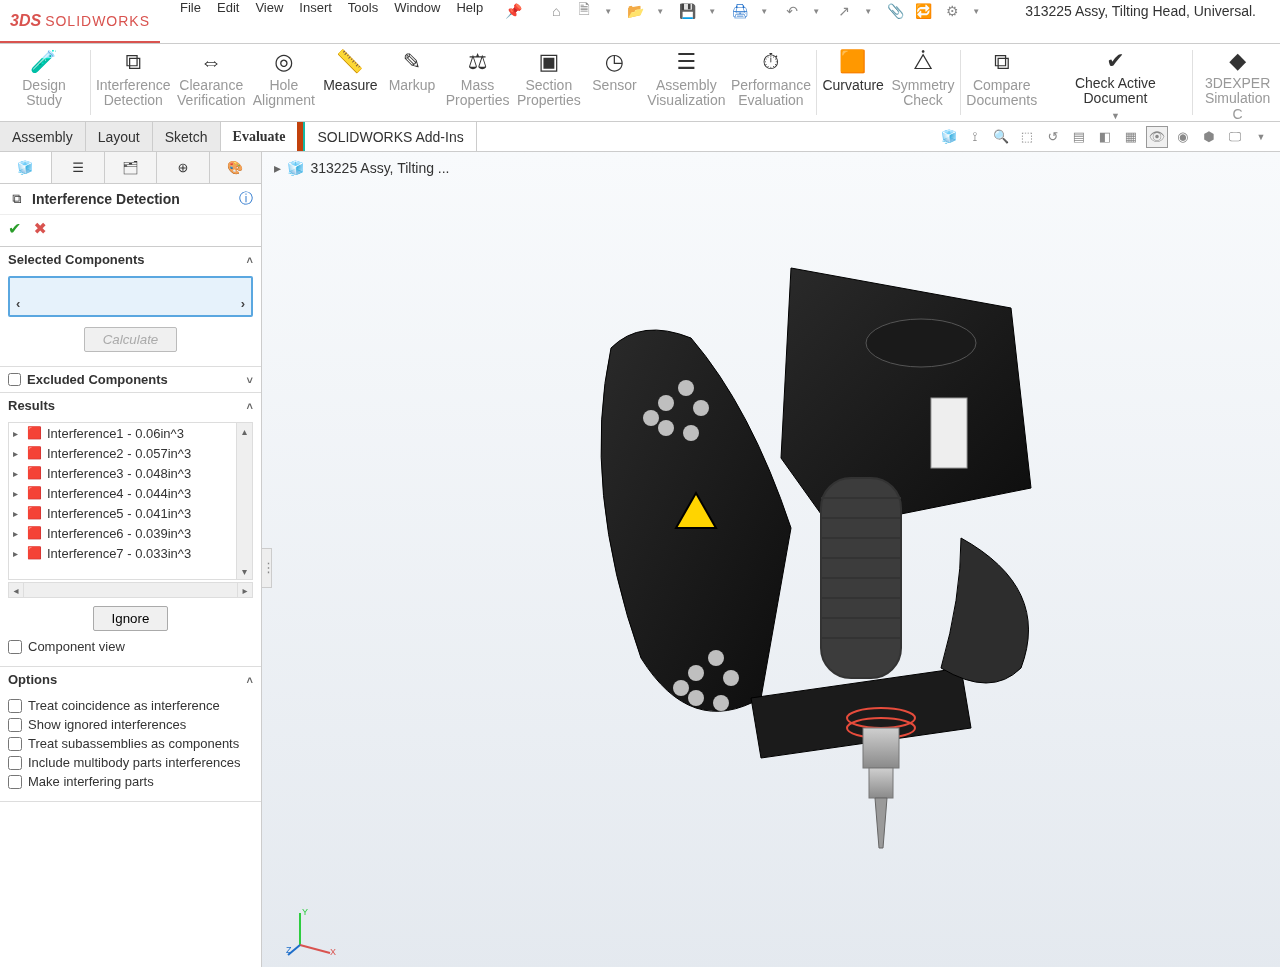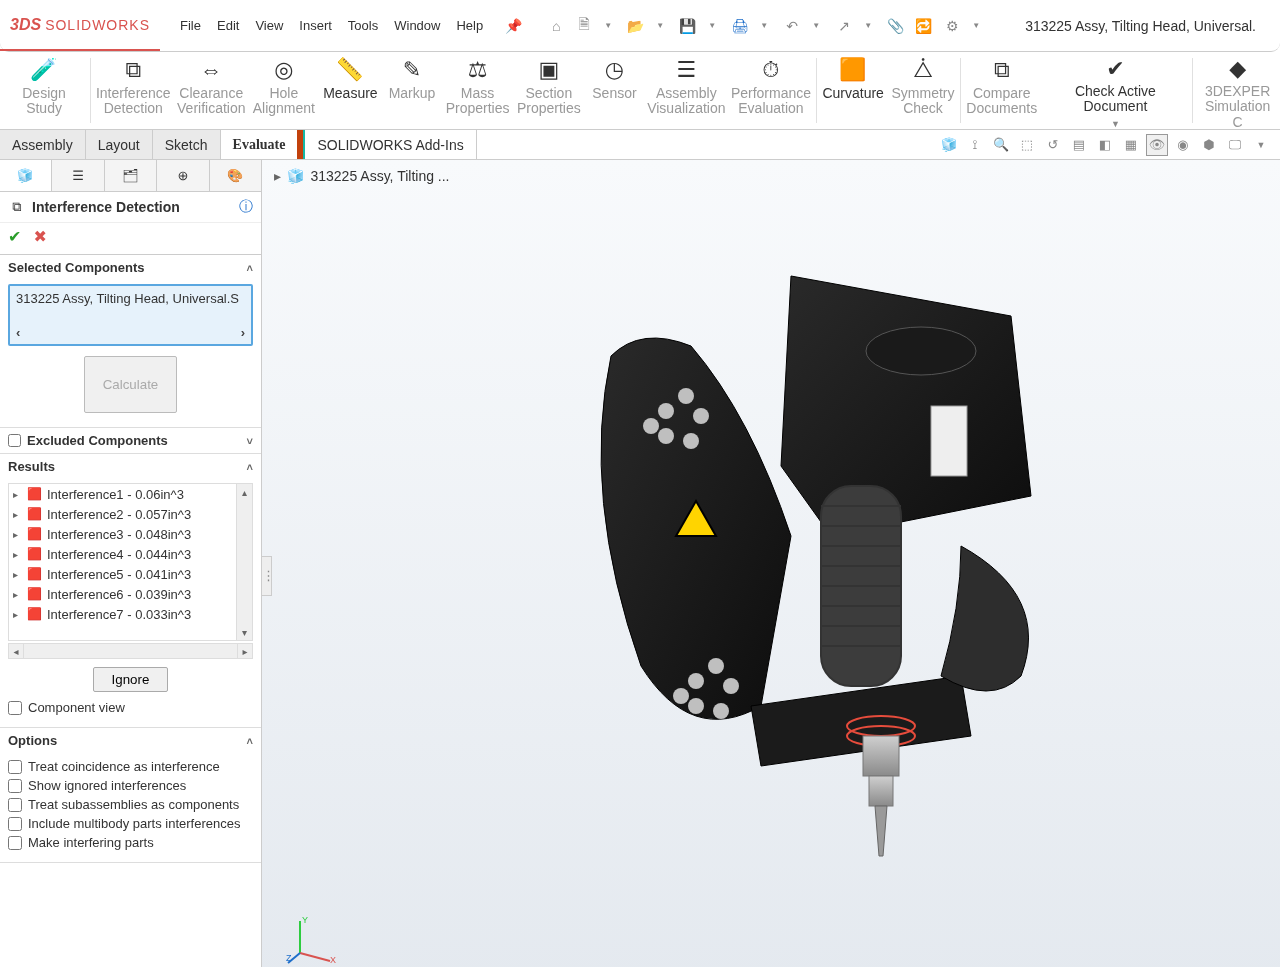--- a/index.html
+++ b/index.html
@@ -1,19 +1,19 @@
 <!DOCTYPE html>
 <html><head>
 <meta charset="utf-8">
 <style>
 * { box-sizing: border-box; margin: 0; padding: 0; font-family: "Segoe UI", Arial, sans-serif; }
 body { width: 1280px; height: 967px; background: #fff; overflow: hidden; font-size: 13px; color: #333; }
 
 
-.menubar { height: 52px; display: flex; align-items: center; border-bottom: 1px solid #ccc; background: #fff; border-radius: 9px; }
+.menubar { height: 44px; display: flex; align-items: flex-start; border-bottom: 1px solid #ccc; background: #fff; }
 .logo { display: flex; align-items: center; padding: 0 10px; height: 100%; border-bottom: 2px solid #d9534f; }
 .logo-3ds { color: #d9534f; font-weight: bold; font-style: italic; font-size: 16px; margin-right: 4px; }
 .logo-text { color: #d9534f; font-weight: normal; font-size: 14px; letter-spacing: 1px; }
 .menu-items { display: flex; gap: 16px; margin-left: 20px; }
 .menu-item { cursor: pointer; color: #333; font-size: 13px; }
 .menu-right { display: flex; gap: 6px; margin-left: 20px; align-items: center; flex: 1; }
 .qicon { width: 22px; height: 22px; display: flex; align-items: center; justify-content: center; color: #888; cursor: pointer; font-size: 14px; }
 .qicon.blue { color: #1e6eca; }
 .qicon.small-tri { font-size: 8px; color: #888; margin-left: -4px; }
 .doc-title { margin-left: auto; padding-right: 24px; font-size: 14px; color: #333; white-space: nowrap; }
@@ -53,21 +53,21 @@
 
 .section { border-bottom: 1px solid #ddd; }
 .section-head { padding: 5px 8px; font-weight: 600; font-size: 13px; display: flex; align-items: center; justify-content: space-between; cursor: pointer; }
 .section-head .chev { color: #666; font-size: 11px; }
 .section-body { padding: 4px 8px 10px; }
 
 .sel-box { border: 2px solid #5aa7e0; background: #e6f2fb; border-radius: 2px; padding: 2px; }
 .sel-row { padding: 3px 4px; font-size: 13px; overflow: hidden; white-space: nowrap; text-overflow: clip; }
 .sel-nav { display: flex; justify-content: space-between; padding: 2px 4px; }
 .sel-nav span { cursor: pointer; color: #444; font-size: 13px; font-weight: bold; }
-.calc-btn { display: block; margin: 10px auto 4px; padding: 20px 18px; background: #f0f0f0; border: 1px solid #bbb; border-radius: 2px; color: #aaa; cursor: default; }
+.calc-btn { display: block; margin: 10px auto 4px; padding: 4px 18px; background: #f0f0f0; border: 1px solid #bbb; border-radius: 2px; color: #aaa; cursor: default; font-style: italic; }
 
 .check-row { display: flex; align-items: center; gap: 6px; padding: 2px 0; font-size: 13px; }
 .check-row input[type=checkbox] { width: 14px; height: 14px; }
 
 .results-list { border: 1px solid #ddd; height: 158px; overflow: hidden; position: relative; display: flex; }
 .results-items { flex: 1; overflow: hidden; }
 .result-item { display: flex; align-items: center; gap: 4px; padding: 2px 4px; font-size: 13px; white-space: nowrap; }
 .result-item .tree-caret { color: #666; font-size: 10px; width: 10px; }
 .result-item .ri-icon { width: 16px; height: 16px; display: inline-flex; align-items: center; justify-content: center; font-size: 12px; }
 .results-vscroll { width: 16px; background: #efefef; border-left: 1px solid #ddd; display: flex; flex-direction: column; }
@@ -243,21 +243,20 @@
       <span class="pm-cancel">✖</span>
     </div>
 
     <div class="section">
       <div class="section-head">
         <span>Selected Components</span>
           <span class="chev">˄</span>
       </div>
       <div class="section-body">
         <div class="sel-box">
-          <div class="sel-row">313225 Assy, Tilting Head, Universal.S</div>
           <div style="height:14px"></div>
           <div class="sel-nav">
             <span>‹</span>
             <span>›</span>
           </div>
         </div>
         <button class="calc-btn">Calculate</button>
       </div>
     </div>
 

